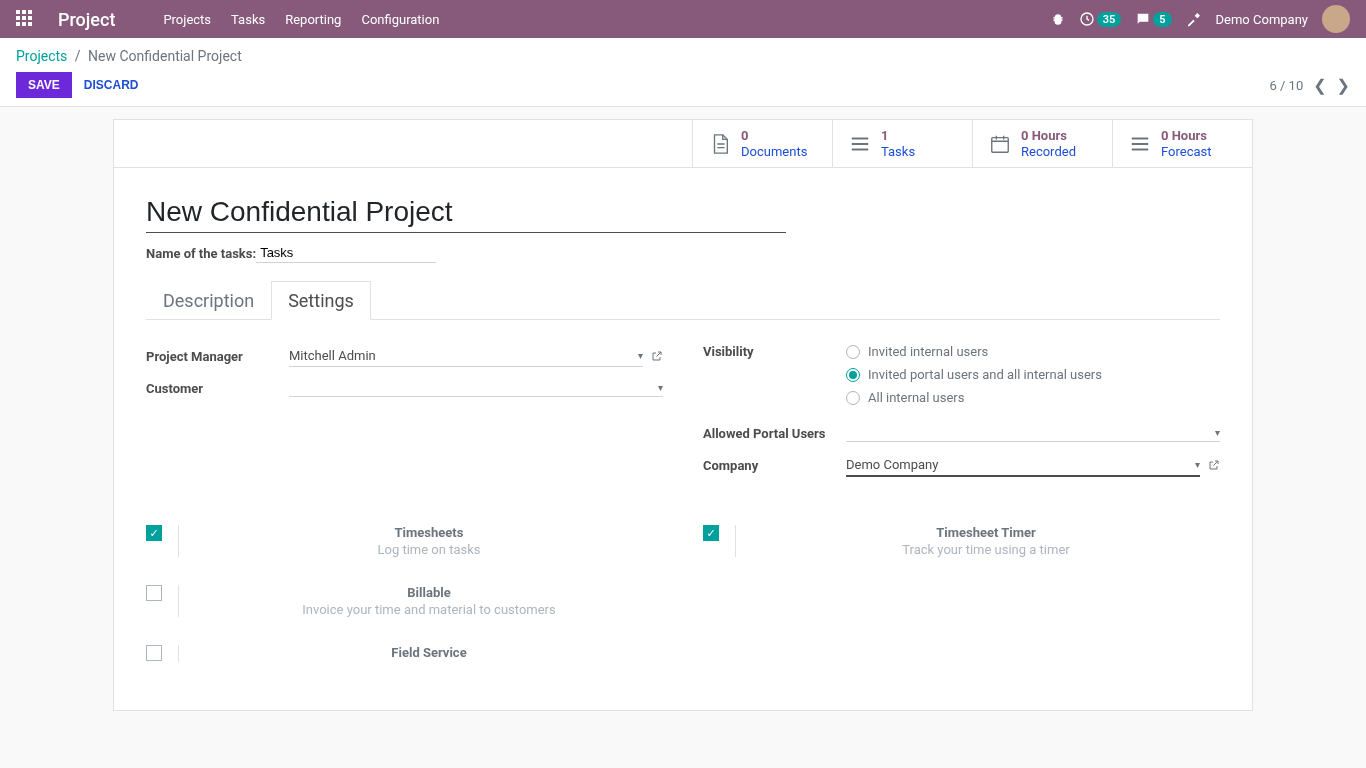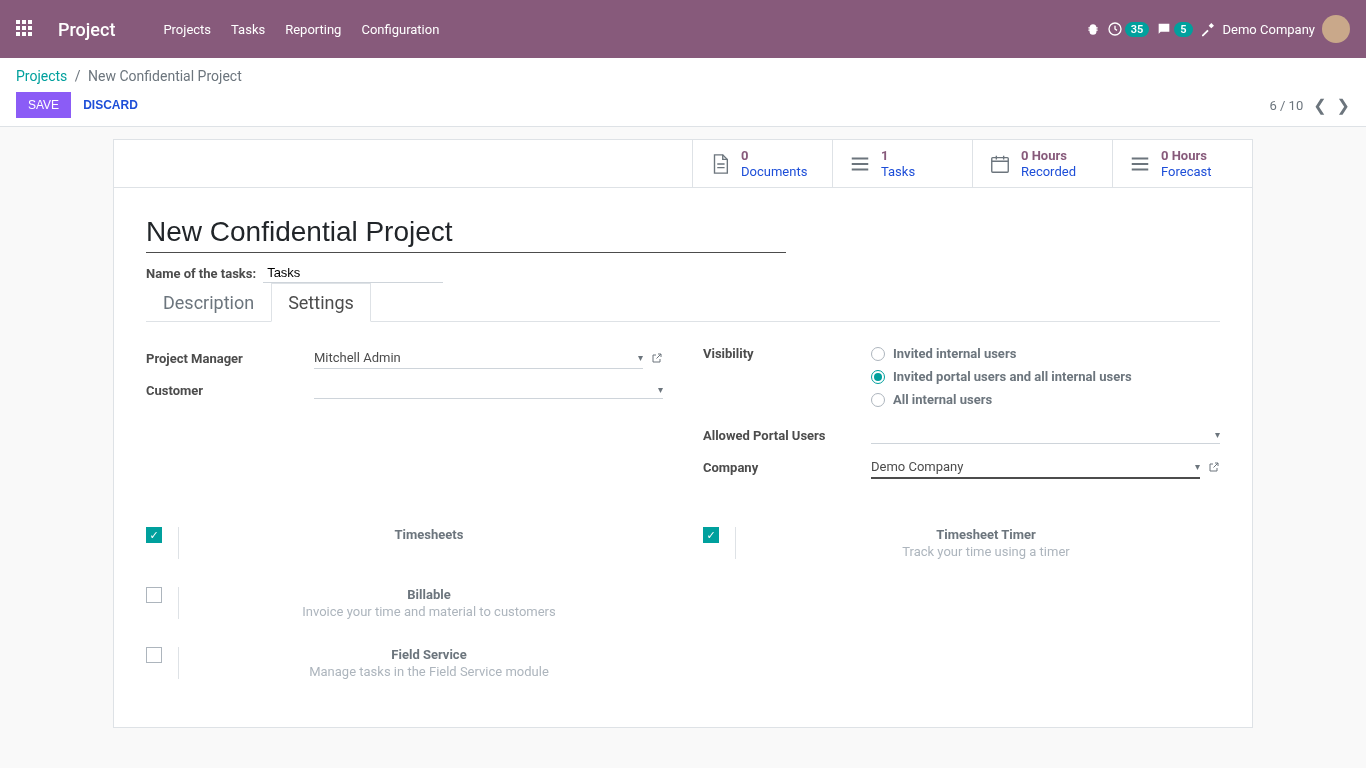--- a/index.html
+++ b/index.html
@@ -1,64 +1,64 @@
 <!DOCTYPE html>
 <html><head>
 <meta charset="utf-8">
 <style>
 * { box-sizing: border-box; margin: 0; padding: 0; }
 body { font-family: -apple-system, BlinkMacSystemFont, "Segoe UI", Roboto, sans-serif; font-size: 13px; color: #4c4c4c; background: #f9f9f9; }
-.topbar { background: #875a7b; height: 58px; display: flex; align-items: center; color: #fff; padding: 0 16px; }
+.topbar { background: #875a7b; height: 38px; display: flex; align-items: center; color: #fff; padding: 0 16px; }
 .apps-icon { width: 18px; height: 18px; display: grid; grid-template-columns: repeat(3,4px); grid-template-rows: repeat(3,4px); gap: 2px; margin-right: 24px; cursor: pointer; }
 .apps-icon span { background: #fff; }
 .brand { font-size: 18px; font-weight: 500; margin-right: 48px; }
 .topnav { display: flex; gap: 20px; }
 .topnav a { color: #fff; text-decoration: none; font-size: 13px; }
-.topbar-right { margin-left: auto; display: flex; align-items: center; gap: 7px; }
+.topbar-right { margin-left: auto; display: flex; align-items: center; gap: 14px; }
 .badge-pill { background: #00a09d; color: #fff; border-radius: 10px; font-size: 11px; padding: 1px 6px; font-weight: 600; }
 .icon-btn { color: #fff; cursor: pointer; display: flex; align-items: center; gap: 2px; }
 .company-name { font-size: 13px; }
 .avatar { width: 28px; height: 28px; border-radius: 50%; background: #c9a88a; display: inline-block; }
 .subheader { background: #fff; padding: 10px 16px 8px; border-bottom: 1px solid #dee2e6; }
 .breadcrumb { font-size: 14px; margin-bottom: 8px; }
 .breadcrumb a { color: #00a09d; text-decoration: none; }
 .breadcrumb .sep { color: #6c757d; margin: 0 4px; }
 .breadcrumb .current { color: #6c757d; }
 .actions-row { display: flex; align-items: center; }
-.btn-save { background: #8b5cf6; color: #fff; border: none; padding: 6px 12px; font-weight: 400; font-size: 12px; cursor: pointer; margin-right: 12px; }
+.btn-save { background: #6d28d9; color: #fff; border: none; padding: 6px 12px; font-weight: 700; font-size: 12px; cursor: pointer; margin-right: 12px; }
 .btn-discard { color: #1d4ed8; font-weight: 600; font-size: 12px; cursor: pointer; background: none; border: none; }
 .pager { margin-left: auto; display: flex; align-items: center; gap: 10px; color: #6c757d; font-size: 13px; }
 .pager .arrow { cursor: pointer; font-size: 16px; color: #6c757d; }
 .content { padding: 0; overflow-y: auto; height: calc(768px - 46px - 86px); }
 .sheet { background: #fff; border: 1px solid #dee2e6; max-width: 1140px; margin: 12px auto 24px; position: relative; }
 .stat-buttons { display: flex; justify-content: flex-end; border-bottom: 1px solid #dee2e6; }
 .stat-btn { border-left: 1px solid #dee2e6; padding: 8px 16px; display: flex; align-items: center; gap: 10px; min-width: 140px; cursor: pointer; }
 .stat-btn .stat-icon { color: #6c757d; }
 .stat-btn .stat-text { display: flex; flex-direction: column; line-height: 1.2; }
 .stat-btn .stat-val { color: #875a7b; font-weight: 700; font-size: 13px; }
 .stat-btn .stat-label { color: #1d4ed8; font-size: 13px; }
 .form-body { padding: 24px 32px; }
 .project-title { font-size: 28px; font-weight: 500; color: #212529; border: none; border-bottom: 1px solid #4c4c4c; padding: 4px 0; width: 640px; background: transparent; margin-bottom: 10px; }
-.tasks-name-row { display: flex; align-items: center; gap: 7px; }
+.tasks-name-row { display: flex; align-items: center; gap: 0; margin-bottom: 18px; }
 .tasks-name-row label { font-weight: 700; font-size: 13px; }
 .tasks-name-input { border: none; border-bottom: 1px solid #ced4da; padding: 2px 4px; font-size: 13px; width: 180px; }
 .tabs { border-bottom: 1px solid #dee2e6; display: flex; }
 .tab { padding: 8px 16px; cursor: pointer; color: #6c757d; border: 1px solid transparent; margin-bottom: -1px; font-size: 18px; }
 .tab.active { background: #fff; border: 1px solid #dee2e6; border-bottom-color: #fff; color: #4c4c4c; }
 .tab-content { padding: 24px 0; }
 .form-grid { display: grid; grid-template-columns: 1fr 1fr; gap: 0 40px; }
 .form-row { display: flex; align-items: center; margin-bottom: 8px; min-height: 24px; }
-.form-row label.fld { width: 168px; font-weight: 700; font-size: 13px; color: #4c4c4c; }
+.form-row label.fld { width: 143px; font-weight: 700; font-size: 13px; color: #4c4c4c; }
 .form-row .fld-input { flex: 1; position: relative; }
 .m2o { border: none; border-bottom: 1px solid #ced4da; padding: 3px 0; font-size: 13px; width: 100%; display: flex; align-items: center; justify-content: space-between; }
 .m2o.req { border-bottom: 2px solid #4c4c4c; }
 .m2o .caret { color: #6c757d; font-size: 10px; }
 .ext-link { margin-left: 8px; color: #6c757d; cursor: pointer; }
 .radio-group { display: flex; flex-direction: column; gap: 8px; margin-bottom: 8px; }
-.radio-item { display: flex; align-items: flex-end; gap: 8px; cursor: pointer; font-weight: bold; }
+.radio-item { display: flex; align-items: flex-end; gap: 8px; cursor: pointer; }
 .radio-circle { width: 14px; height: 14px; border: 1px solid #adb5bd; border-radius: 50%; display: flex; align-items: center; justify-content: center; flex-shrink: 0; }
 .radio-circle.checked { border-color: #00a09d; }
 .radio-circle.checked::after { content: ""; width: 8px; height: 8px; background: #00a09d; border-radius: 50%; }
 .radio-label { font-size: 13px; color: #6c757d; }
 .settings-options { margin-top: 40px; display: grid; grid-template-columns: 1fr 1fr; gap: 28px 40px; }
 .opt { display: flex; gap: 16px; }
 .opt-check { flex-shrink: 0; }
 .chk { width: 16px; height: 16px; border: 1px solid #adb5bd; display: flex; align-items: center; justify-content: center; cursor: pointer; }
 .chk.checked { background: #00a09d; border-color: #00a09d; color: #fff; font-size: 11px; }
 .opt-divider { width: 1px; background: #dee2e6; align-self: stretch; }
@@ -279,20 +279,21 @@
         </div>
 
         <div class="settings-options">
           <div class="opt">
             <div class="opt-check">
                 <div class="chk checked">✓</div>
               </div>
             <div class="opt-divider"></div>
             <div class="opt-body">
               <div class="opt-title">Timesheets</div>
+              <div class="opt-desc">Log time on tasks</div>
             </div>
           </div>
           <div class="opt">
             <div class="opt-check">
                 <div class="chk checked">✓</div>
               </div>
             <div class="opt-divider"></div>
             <div class="opt-body">
               <div class="opt-title">Timesheet Timer</div>
               <div class="opt-desc">Track your time using a timer</div>
@@ -309,20 +310,19 @@
             </div>
           </div>
           <div></div>
           <div class="opt">
             <div class="opt-check">
                 <div class="chk"></div>
               </div>
             <div class="opt-divider"></div>
             <div class="opt-body">
               <div class="opt-title">Field Service</div>
-              <div class="opt-desc">Manage tasks in the Field Service module</div>
             </div>
           </div>
         </div>
       </div>
     </div>
   </div>
 </div>
 
 </body></html>

